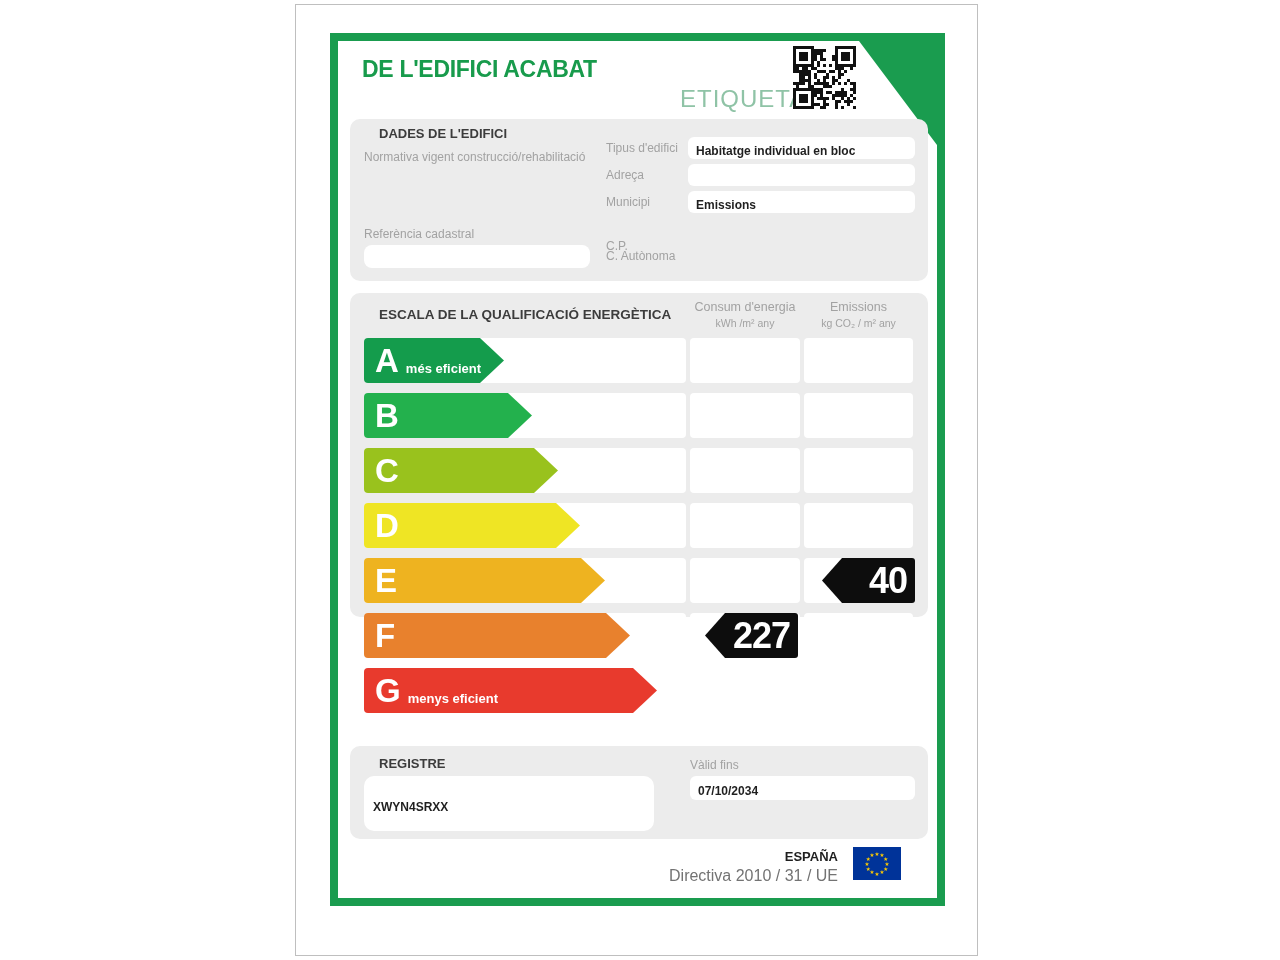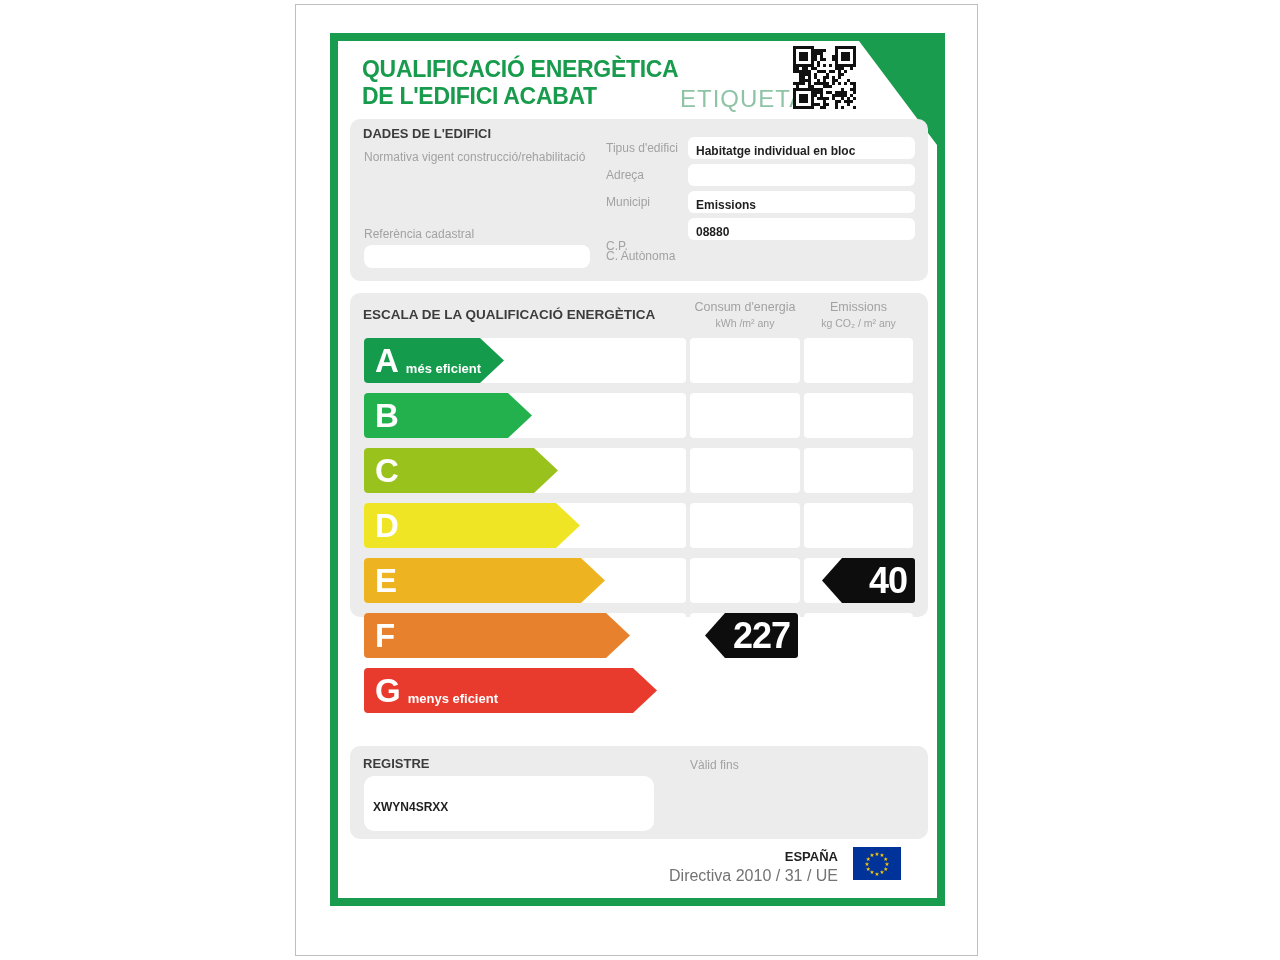--- a/index.html
+++ b/index.html
@@ -23,21 +23,21 @@
            color:#8fc3a6; letter-spacing:1px; }
   .qr { position:absolute; left:455px; top:5px; width:63px; height:63px; background:#fff; }
   .qr i { position:absolute; width:3px; height:3px; background:#111; }
 
   
   .panel { position:absolute; left:12px; width:578px; background:#ececec; border-radius:10px; }
   .panel-dades { top:78px; height:162px; }
   .panel-escala { top:252px; height:324px; }
   .panel-registre { top:705px; height:93px; }
 
-  .sec-title { position:absolute; font-size:13px; font-weight:bold; color:#3c3c3c; }
+  .sec-title { position:absolute; font-size:13px; font-weight:bold; color:#3c3c3c;margin-left:16px; }
   .field-label { position:absolute; font-size:12px; color:#a2a2a2; }
   .field-box { position:absolute; background:#fff; border-radius:6px; }
   .field-value { font-size:12px; font-weight:bold; color:#1f1f1f; }
 
   
   .dades-title { left:13px; top:7px; }
   .lbl-normativa { left:14px; top:31px; }
   .box-normativa { left:14px; top:49px; width:226px; height:50px; border-radius:9px; padding:18px 0 0 9px; }
   .lbl-cadastral { left:14px; top:108px; }
   .box-cadastral { left:14px; top:126px; width:226px; height:23px; border-radius:8px; padding:5px 0 0 9px; }
@@ -90,21 +90,20 @@
 </head>
 <body>
 
 <div class="stage">
   <div class="page">
     <div class="frame">
 
       <div class="corner-triangle"></div>
 
       <div class="title">
-        <div>QUALIFICACIÓ ENERGÈTICA</div>
         <div>DE L'EDIFICI ACABAT</div>
       </div>
       <div class="etiqueta">ETIQUETA</div>
       <div class="qr">
           <i style="left:0px;top:0px"></i>
           <i style="left:3px;top:0px"></i>
           <i style="left:6px;top:0px"></i>
           <i style="left:9px;top:0px"></i>
           <i style="left:12px;top:0px"></i>
           <i style="left:15px;top:0px"></i>
@@ -359,23 +358,20 @@
         <div class="field-box dades-row-box" style="top:45px">
           <span class="field-value"></span>
         </div>
 
         <div class="field-label dades-row-label" style="top:76px">Municipi</div>
         <div class="field-box dades-row-box" style="top:72px">
           <span class="field-value">Emissions</span>
         </div>
 
         <div class="field-label dades-row-label" style="top:120px">C.P.</div>
-        <div class="field-box dades-row-box" style="top:99px">
-          <span class="field-value">08880</span>
-        </div>
 
         <div class="field-label dades-row-label" style="top:130px">C. Autònoma</div>
       </section>
 
       <section class="panel panel-escala">
         <div class="sec-title escala-title">ESCALA DE LA QUALIFICACIÓ ENERGÈTICA</div>
 
         <div class="col-head col-head-consum">
           <div class="t">Consum d'energia</div>
           <div class="u">kWh /m²  any</div>
@@ -452,20 +448,23 @@
           </div>
         </div>
       </section>
 
       <section class="panel panel-registre">
         <div class="sec-title registre-title">REGISTRE</div>
         <div class="field-box box-registre">
           <span class="field-value">XWYN4SRXX</span>
         </div>
         <div class="field-label lbl-valid">Vàlid fins</div>
+        <div class="field-box box-valid">
+          <span class="field-value">07/10/2034</span>
+        </div>
       </section>
 
 
       <div class="country">ESPAÑA</div>
       <div class="directive">Directiva 2010 / 31 / UE</div>
 
       <svg class="eu-flag" viewBox="0 0 48 33">
         <rect width="48" height="33" fill="#003399"></rect>
         <g fill="#ffcc00" font-size="5.5" text-anchor="middle" font-family="DejaVu Sans, sans-serif">
           <text x="24" y="8.5">★</text>

